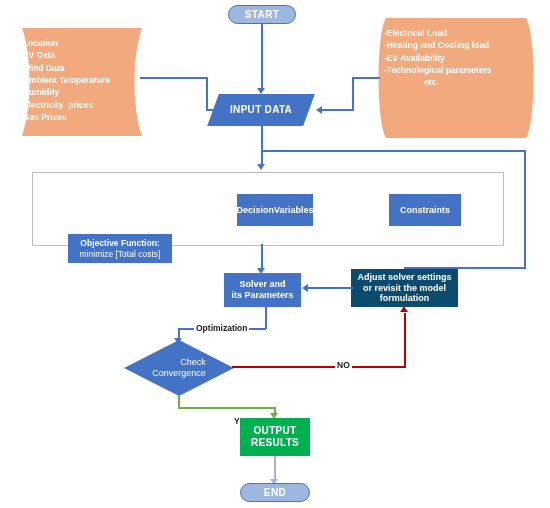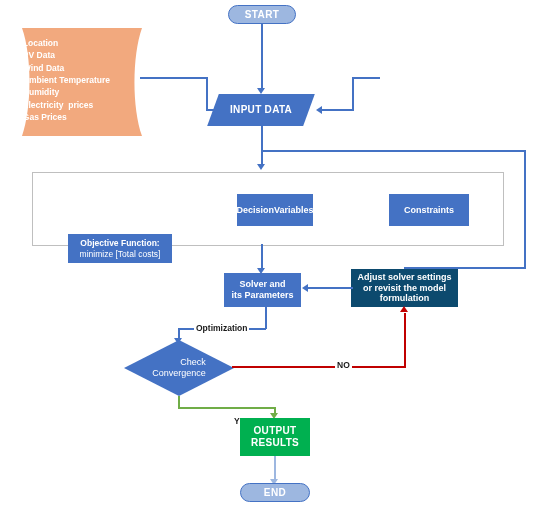--- a/index.html
+++ b/index.html
@@ -97,20 +97,32 @@
 -Humidity
 -Electricity  prices
 -Gas Prices</div>
   </div>
 
   <div class="ln h" style="left:140px;top:77px;width:68px;"></div>
   <div class="ln v" style="left:206px;top:77px;height:33px;"></div>
   <div class="ln h" style="left:206px;top:109px;width:18px;"></div>
   <div class="arw right" style="left:222px;top:106px;"></div>
 
+  <div class="tape right" style="left:370px;top:18px;width:172px;height:120px;">
+    <div class="tshape">
+      <svg width="172" height="120" viewBox="0 0 172 120" preserveAspectRatio="none">
+        <path d="M16,0 H156 C166,16 166,104 156,120 H16 C6,104 6,16 16,0 Z" fill="#F2A97E"></path>
+      </svg>
+    </div>
+    <div class="tlabel">-Electrical Load
+-Heating and Cooling load
+-EV Availability
+-Technological parameters
+                 etc.</div>
+  </div>
 
   <div class="ln h" style="left:352px;top:77px;width:28px;"></div>
   <div class="ln v" style="left:352px;top:77px;height:33px;"></div>
   <div class="ln h" style="left:321px;top:109px;width:33px;"></div>
   <div class="arw left" style="left:316px;top:106px;"></div>
 
   <div class="node parallelogram" style="left:213px;top:94px;width:96px;height:32px;">
     <span>INPUT DATA</span>
   </div>
 
@@ -126,21 +138,21 @@
   <div class="node bluebox" style="left:68px;top:195px;width:104px;height:29px;flex-direction:column;margin-top:39px;">
     <span style="font-weight:bold;font-size:8.5px;">Objective Function:</span>
     <span style="font-weight:normal;font-size:8.5px;">minimize [Total costs]</span>
   </div>
 
   <div class="node bluebox" style="left:237px;top:194px;width:76px;height:32px;flex-direction:row;">
     <span>Decision</span>
     <span>Variables</span>
   </div>
 
-  <div class="node bluebox" style="left:389px;top:194px;width:80px;height:32px;">
+  <div class="node bluebox" style="left:389px;top:194px;width:72px;height:32px;">
     <span>Constraints</span>
   </div>
 
   <div class="ln v" style="left:261px;top:244px;height:26px;"></div>
   <div class="arw down" style="left:257px;top:268px;"></div>
 
   <div class="node bluebox" style="left:224px;top:273px;width:77px;height:34px;flex-direction:column;">
     <span>Solver and</span>
     <span>its Parameters</span>
   </div>

